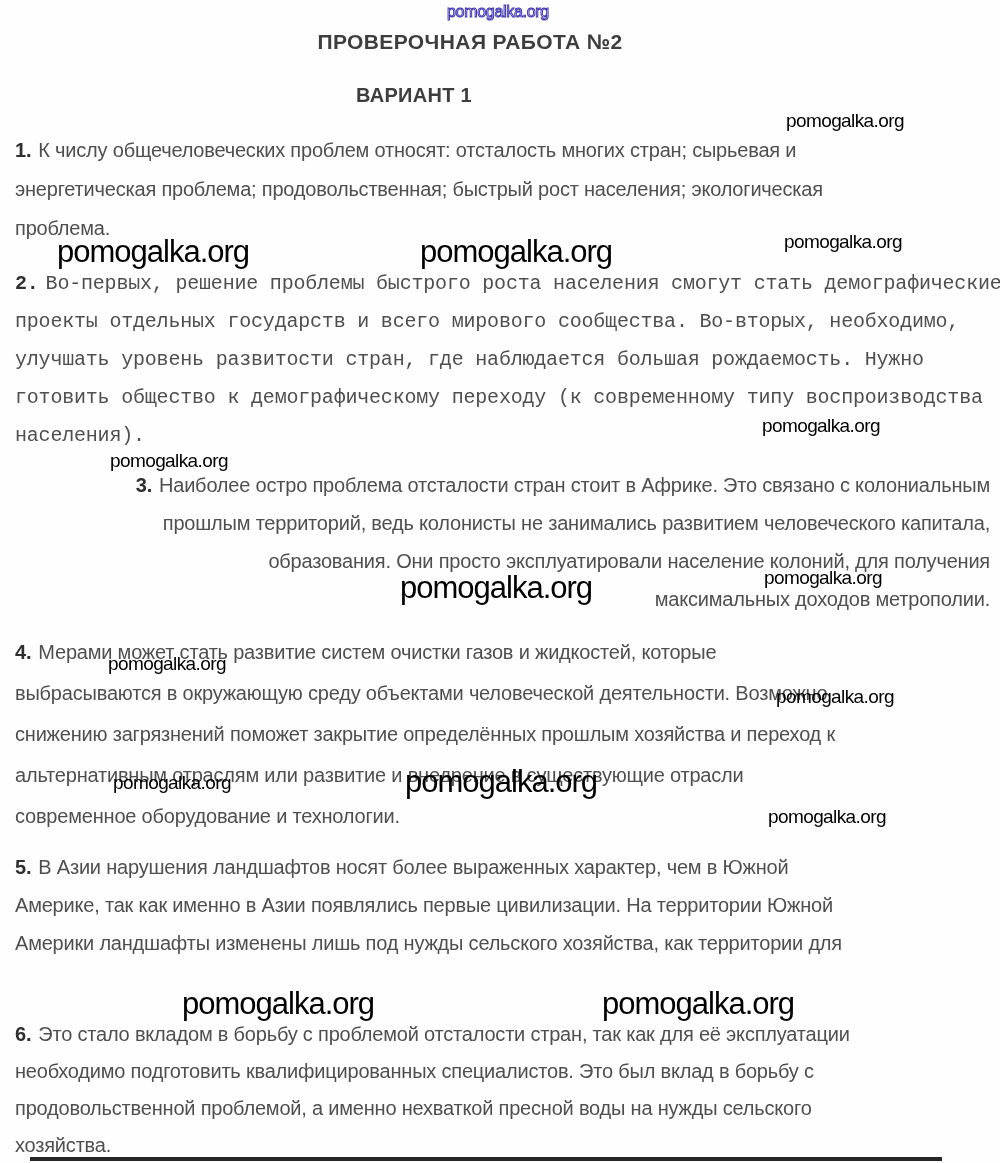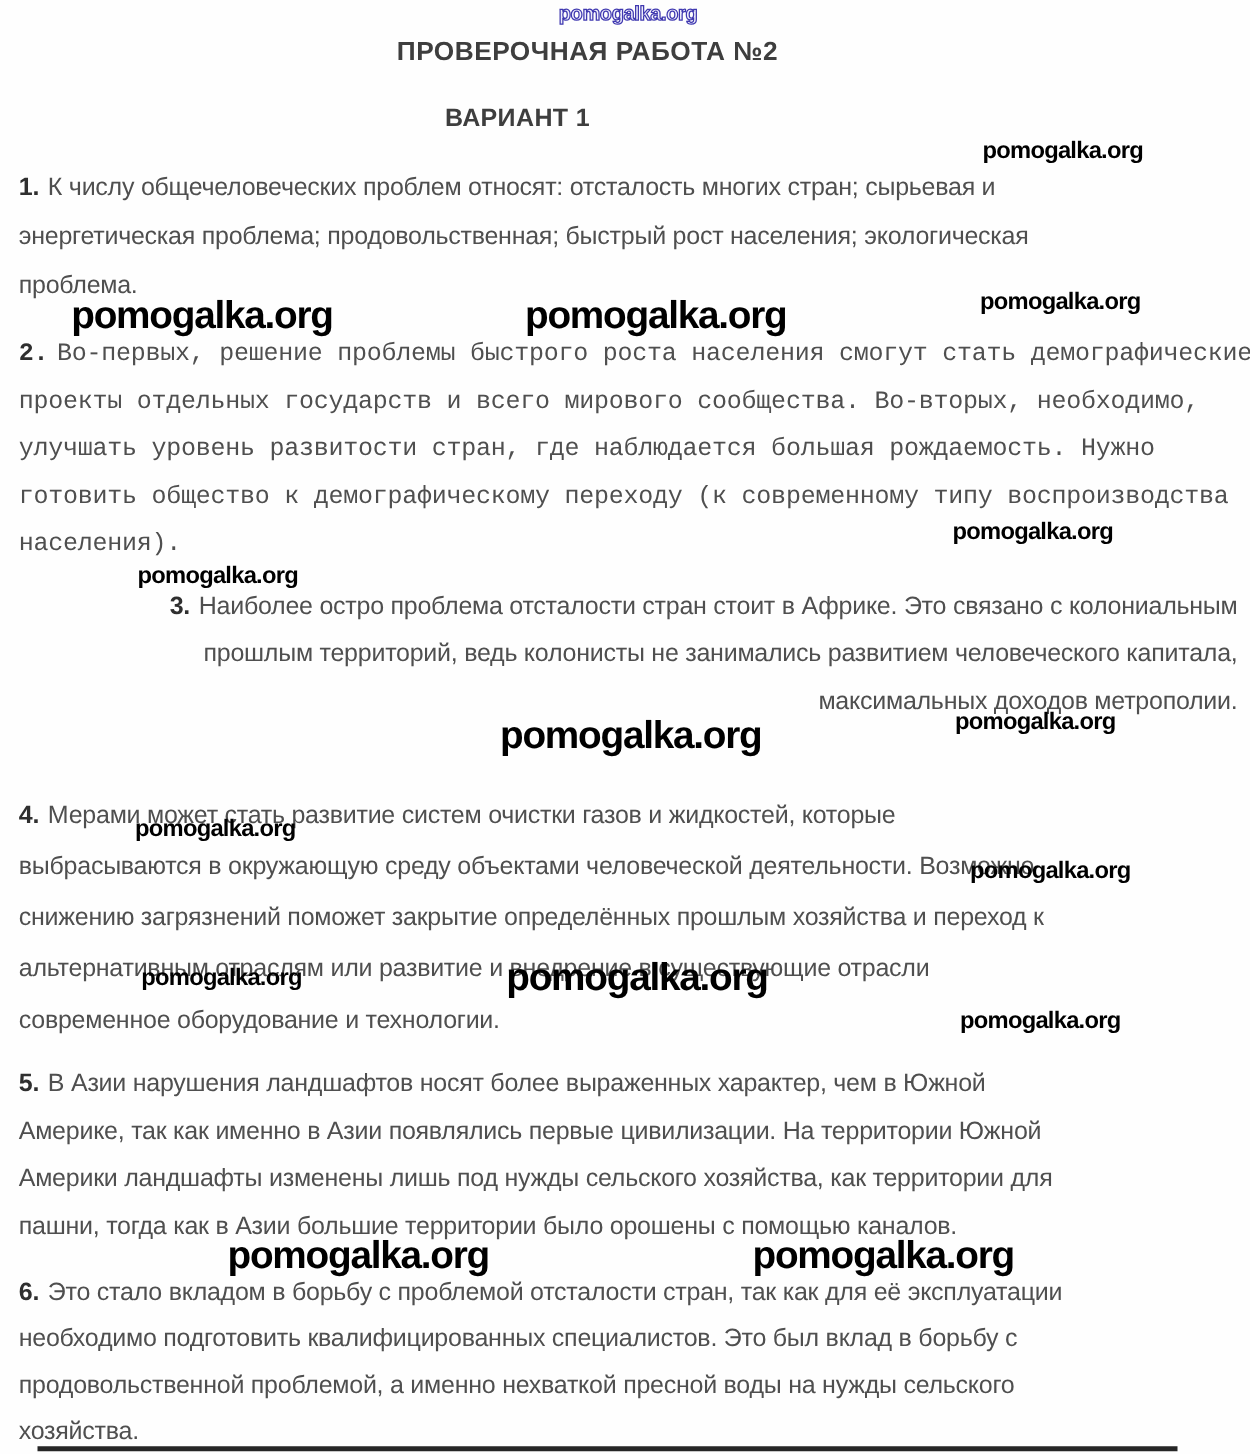--- a/index.html
+++ b/index.html
@@ -32,21 +32,21 @@
     white-space:nowrap;
     font-size:20px;
     letter-spacing:-0.2px;
     color:#4f4f4f;
   }
   .pnum{
     font-weight:bold;color:#2f2f2f;margin-right:7px;
   }
   .wm{
     position:absolute;
-    font-weight:bold;color:#000;
+    font-weight:normal;color:#000;
     white-space:nowrap;
     text-align:center;
   }
   .wm-md{font-size:19px;letter-spacing:-0.6px;}
   .wm-lg{font-size:31px;letter-spacing:-1px;}
   .wm-top{
     font-size:16px;letter-spacing:-0.3px;
     color:#3f38b0;
     -webkit-text-fill-color:#eeeefb;
     -webkit-text-stroke:1px #3f38b0;
@@ -87,20 +87,21 @@
     <div class="line"><span>готовить общество к демографическому переходу (к современному типу воспроизводства</span></div>
     <div class="line"><span>населения).</span></div>
   </div>
 
   <span class="wm wm-md" style="left:762px;top:415px;">pomogalka.org</span>
   <span class="wm wm-md" style="left:110px;top:450px;">pomogalka.org</span>
 
   <div class="para" style="top:466px;text-align:right;--lh:38px;">
     <div class="line"><b class="pnum">3.</b><span>Наиболее остро проблема отсталости стран стоит в Африке. Это связано с колониальным</span></div>
     <div class="line"><span>прошлым территорий, ведь колонисты не занимались развитием человеческого капитала,</span></div>
+    <div class="line"><span>образования. Они просто эксплуатировали население колоний, для получения</span></div>
     <div class="line"><span>максимальных доходов метрополии.</span></div>
   </div>
 
   <span class="wm wm-lg" style="left:400px;top:570px;">pomogalka.org</span>
   <span class="wm wm-md" style="left:764px;top:567px;">pomogalka.org</span>
 
   <div class="para" style="top:632px;--lh:41px;">
     <div class="line"><b class="pnum">4.</b><span>Мерами может стать развитие систем очистки газов и жидкостей, которые</span></div>
     <div class="line"><span>выбрасываются в окружающую среду объектами человеческой деятельности. Возможно</span></div>
     <div class="line"><span>снижению загрязнений поможет закрытие определённых прошлым хозяйства и переход к</span></div>
@@ -111,21 +112,20 @@
   <span class="wm wm-md" style="left:108px;top:653px;">pomogalka.org</span>
   <span class="wm wm-md" style="left:776px;top:686px;">pomogalka.org</span>
   <span class="wm wm-md" style="left:113px;top:772px;">pomogalka.org</span>
   <span class="wm wm-lg" style="left:405px;top:764px;">pomogalka.org</span>
   <span class="wm wm-md" style="left:768px;top:806px;">pomogalka.org</span>
 
   <div class="para" style="top:848px;--lh:38px;">
     <div class="line"><b class="pnum">5.</b><span>В Азии нарушения ландшафтов носят более выраженных характер, чем в Южной</span></div>
     <div class="line"><span>Америке, так как именно в Азии появлялись первые цивилизации. На территории Южной</span></div>
     <div class="line"><span>Америки ландшафты изменены лишь под нужды сельского хозяйства, как территории для</span></div>
-    <div class="line"><span>пашни, тогда как в Азии большие территории было орошены с помощью каналов.</span></div>
   </div>
 
   <span class="wm wm-lg" style="left:182px;top:986px;">pomogalka.org</span>
   <span class="wm wm-lg" style="left:602px;top:986px;">pomogalka.org</span>
 
   <div class="para" style="top:1016px;--lh:37px;">
     <div class="line"><b class="pnum">6.</b><span>Это стало вкладом в борьбу с проблемой отсталости стран, так как для её эксплуатации</span></div>
     <div class="line"><span>необходимо подготовить квалифицированных специалистов. Это был вклад в борьбу с</span></div>
     <div class="line"><span>продовольственной проблемой, а именно нехваткой пресной воды на нужды сельского</span></div>
     <div class="line"><span>хозяйства.</span></div>

